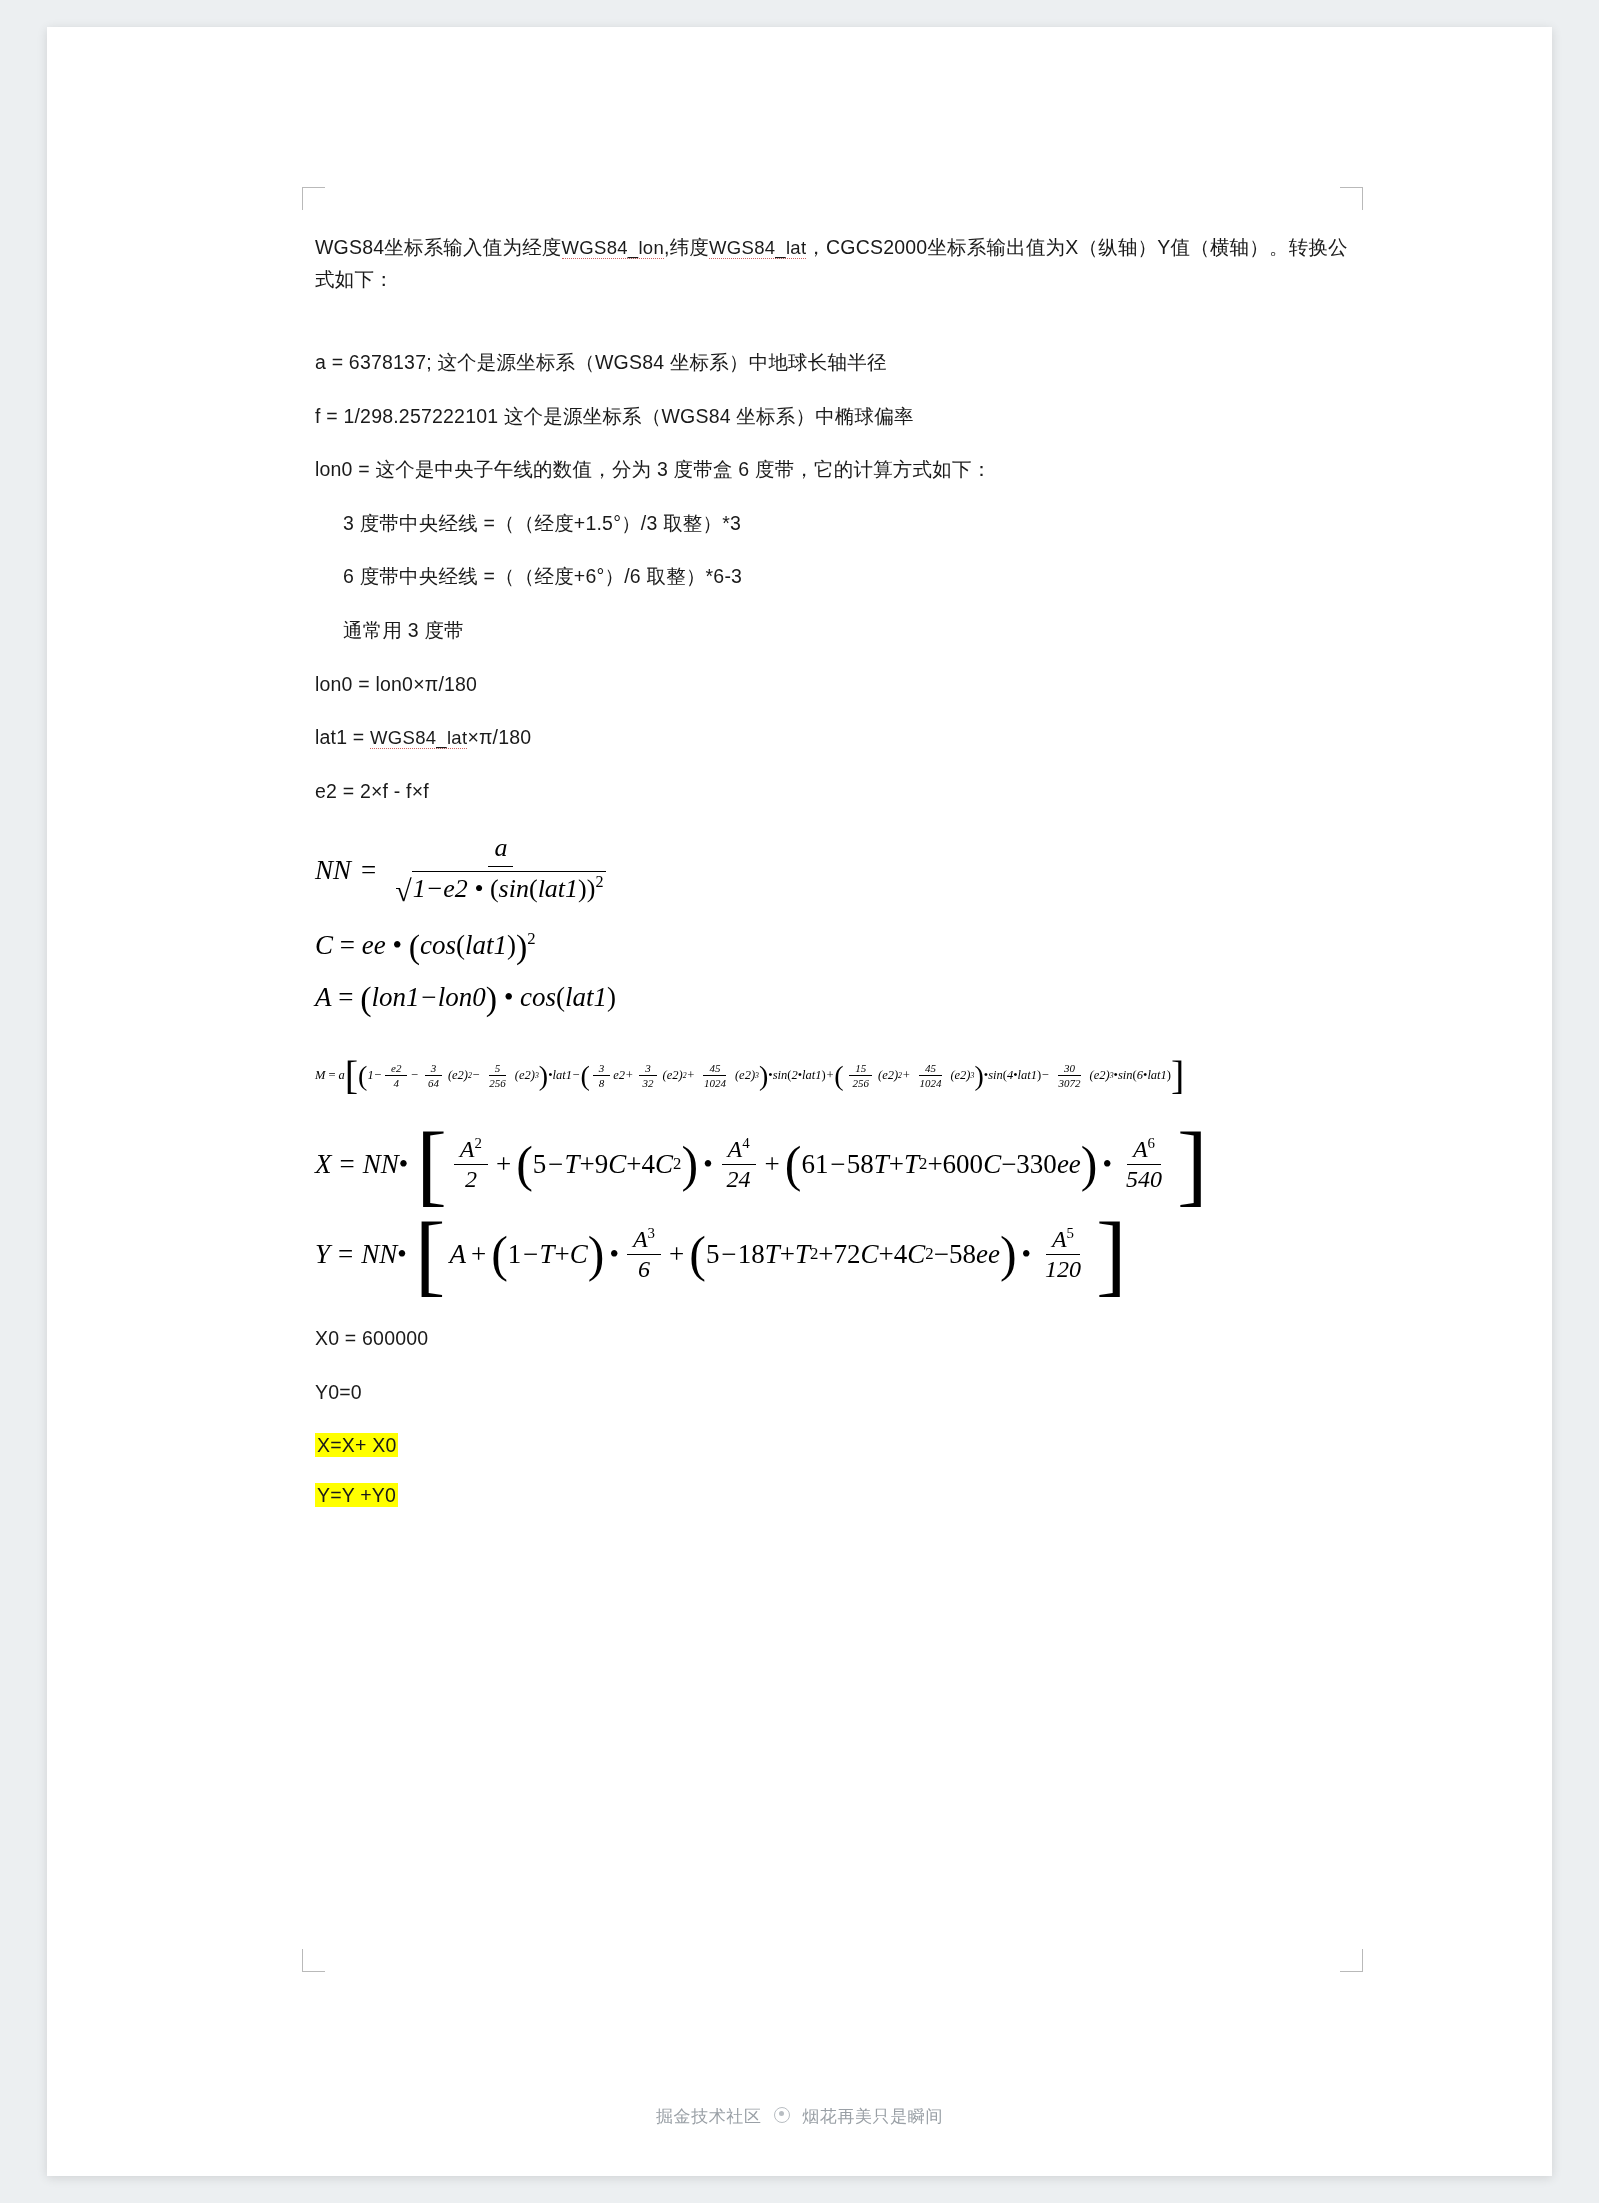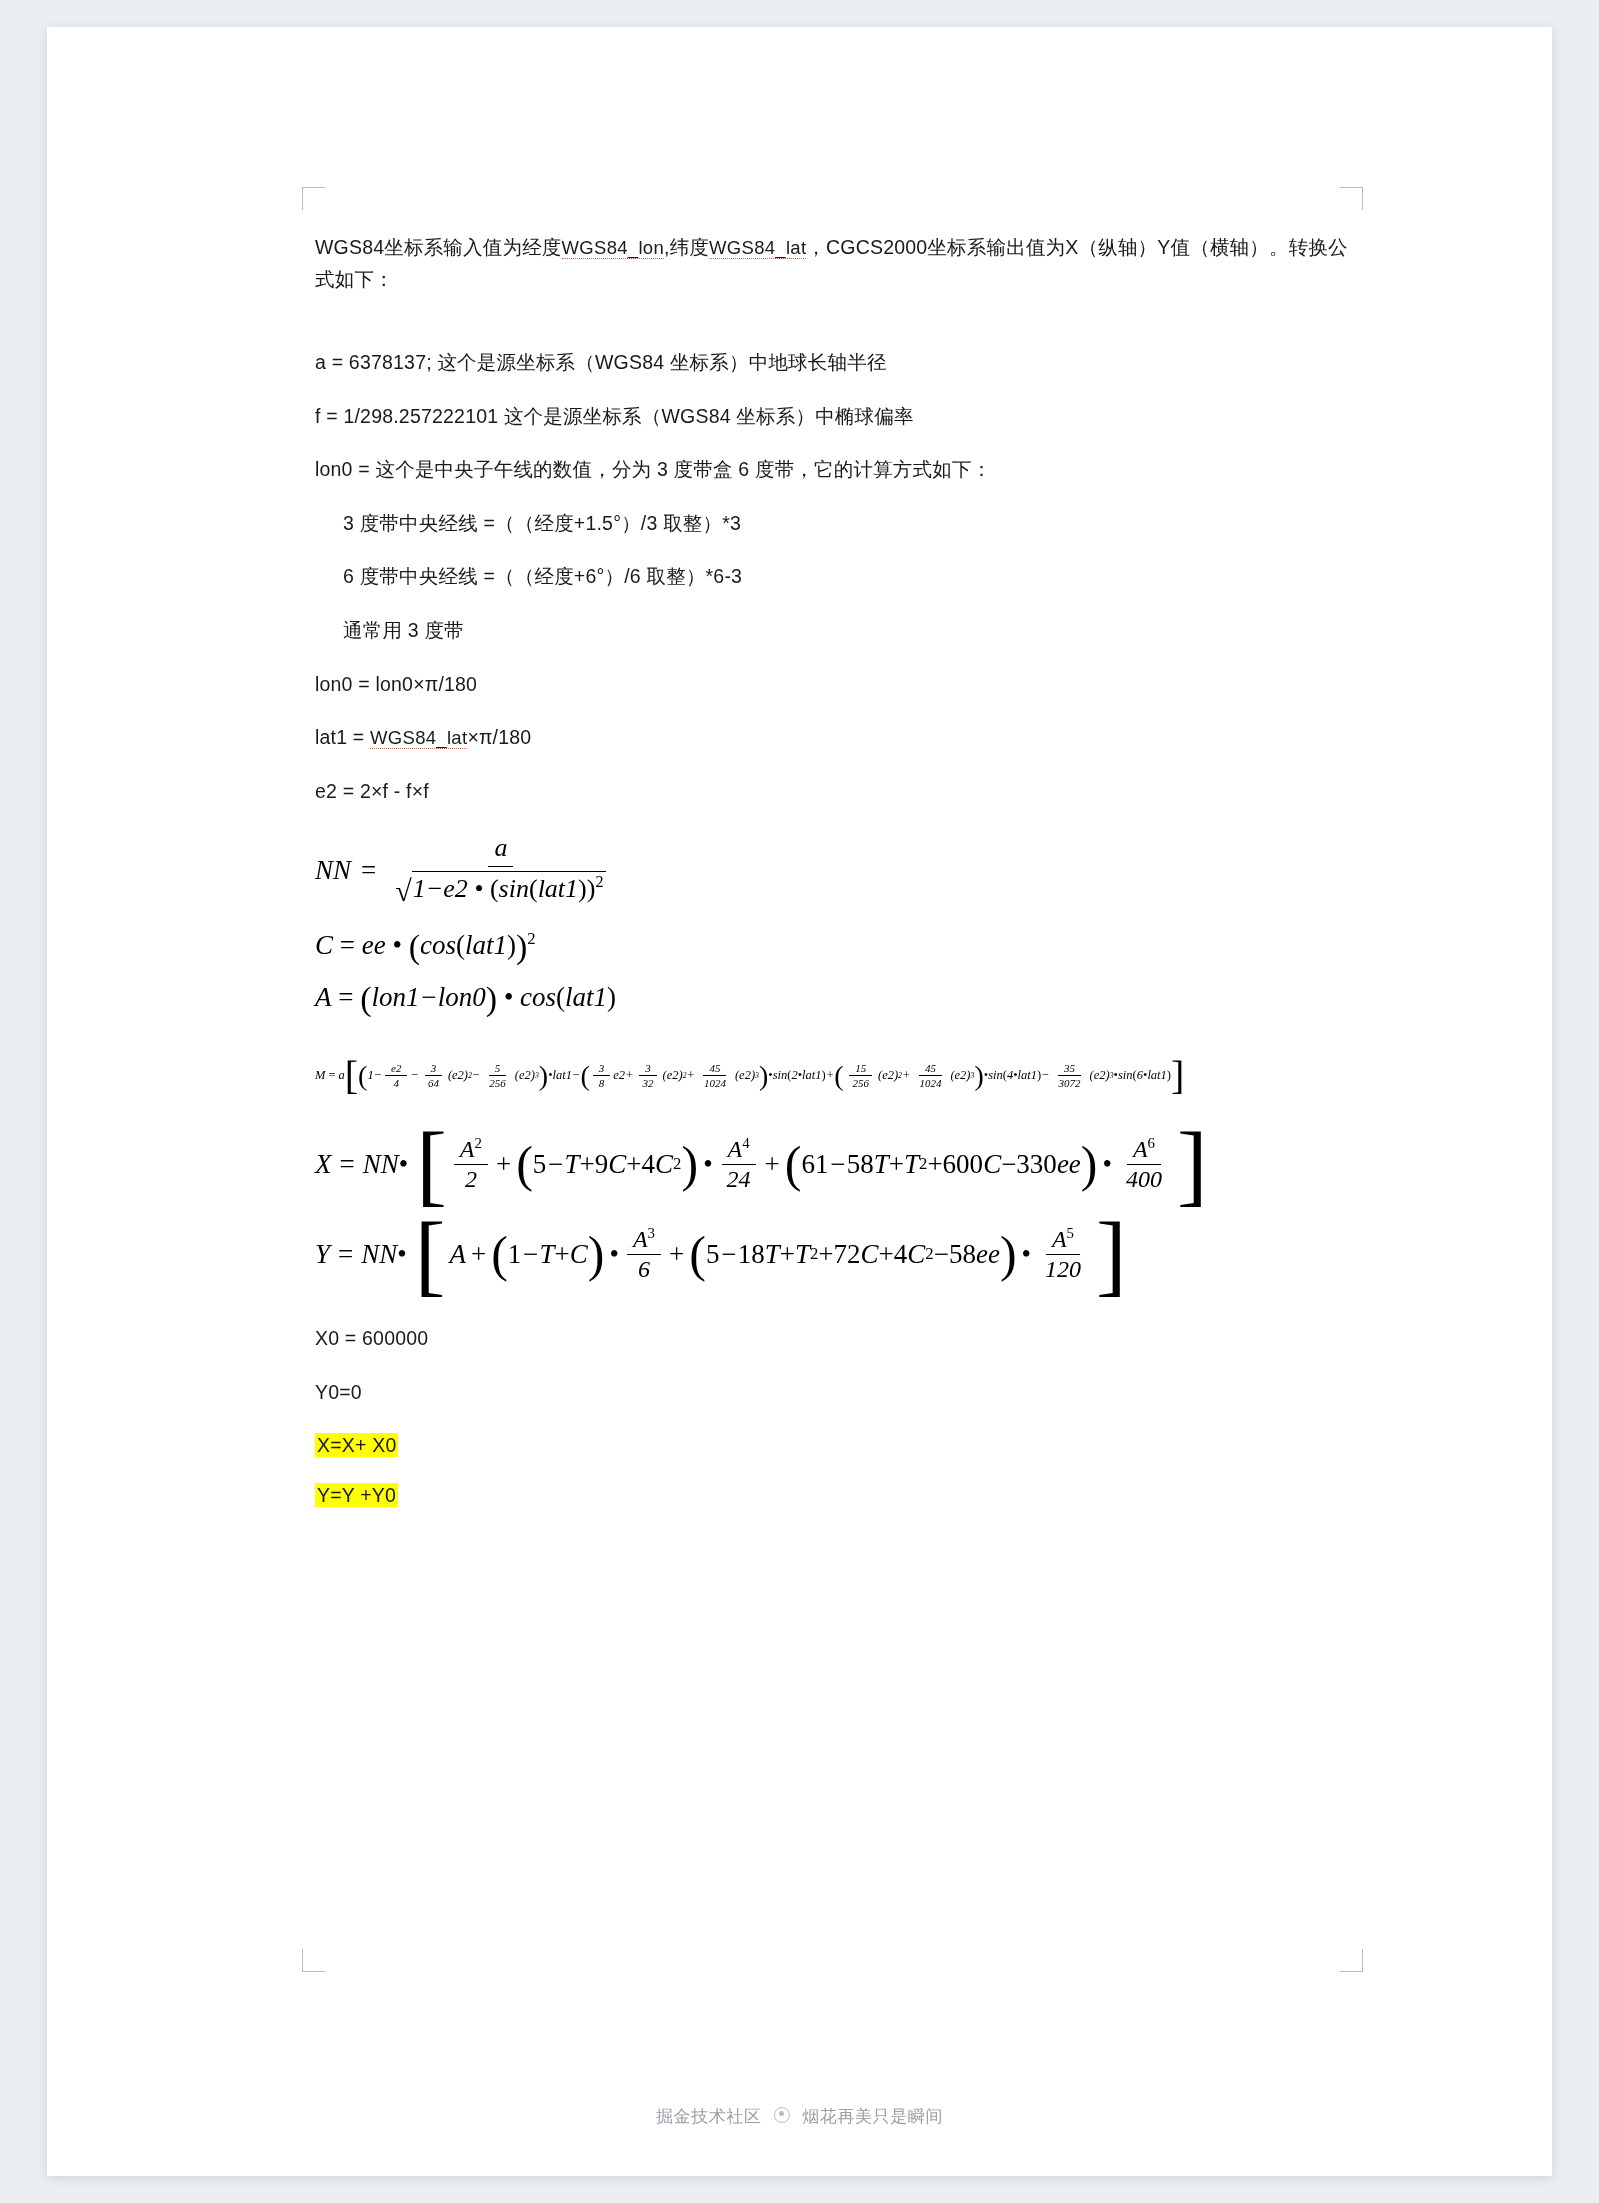--- a/index.html
+++ b/index.html
@@ -212,21 +212,21 @@
           <span class="frac" style="font-size:11px;">
               <span class="num">15</span>
               <span class="den">256</span>
             </span>(e2)<sup>2</sup>+
           <span class="frac" style="font-size:11px;">
               <span class="num">45</span>
               <span class="den">1024</span>
             </span>(e2)<sup>3</sup>
           <span style="font-style:normal; font-size:28px;">)</span><span style="font-style:normal;">•</span>sin<span style="font-style:normal;">(</span>4<span style="font-style:normal;">•</span>lat1<span style="font-style:normal;">)</span>−
           <span class="frac" style="font-size:11px;">
-              <span class="num">35</span>
+              <span class="num">30</span>
               <span class="den">3072</span>
             </span>(e2)<sup>3</sup><span style="font-style:normal;">•</span>sin<span style="font-style:normal;">(</span>6<span style="font-style:normal;">•</span>lat1<span style="font-style:normal;">)</span>
           <span style="font-style:normal; font-size:40px; vertical-align:-2px;">]</span>
         </span>
         
       </div>
 
       <div class="formula-block" style="margin-top:30px;">
         <span class="mathline" style="font-size:27px; display:inline-flex; align-items:center; white-space:nowrap;">
           X <span style="font-style:normal; margin:0 8px;">=</span> NN <span style="font-style:normal;">•</span>
@@ -240,21 +240,21 @@
           <span style="font-style:normal; margin:0 5px;">•</span>
           <span class="frac" style="font-size:24px;">
               <span class="num">A<sup style="font-style:normal;">4</sup></span>
               <span class="den">24</span>
             </span>
           <span style="font-style:normal; margin:0 5px;">+</span>
           <span style="font-style:normal; font-size:50px; font-weight:300;">(</span><span style="font-style:normal;">61</span>−<span style="font-style:normal;">58</span>T<span style="font-style:normal;">+</span>T<sup style="font-style:normal;">2</sup><span style="font-style:normal;">+600</span>C<span style="font-style:normal;">−330</span>ee<span style="font-style:normal; font-size:50px; font-weight:300;">)</span>
           <span style="font-style:normal; margin:0 5px;">•</span>
           <span class="frac" style="font-size:24px;">
               <span class="num">A<sup style="font-style:normal;">6</sup></span>
-              <span class="den">400</span>
+              <span class="den">540</span>
             </span>
           <span style="font-style:normal; font-size:92px; font-weight:300; line-height:0.55; margin:0 0 0 6px;">]</span>
         </span>
         
       </div>
 
       <div class="formula-block" style="margin-top:26px;">
         <span class="mathline" style="font-size:27px; display:inline-flex; align-items:center; white-space:nowrap;">
           Y <span style="font-style:normal; margin:0 8px;">=</span> NN <span style="font-style:normal;">•</span>
           <span style="font-style:normal; font-size:92px; font-weight:300; line-height:0.55; margin:0 4px 0 8px;">[</span>

